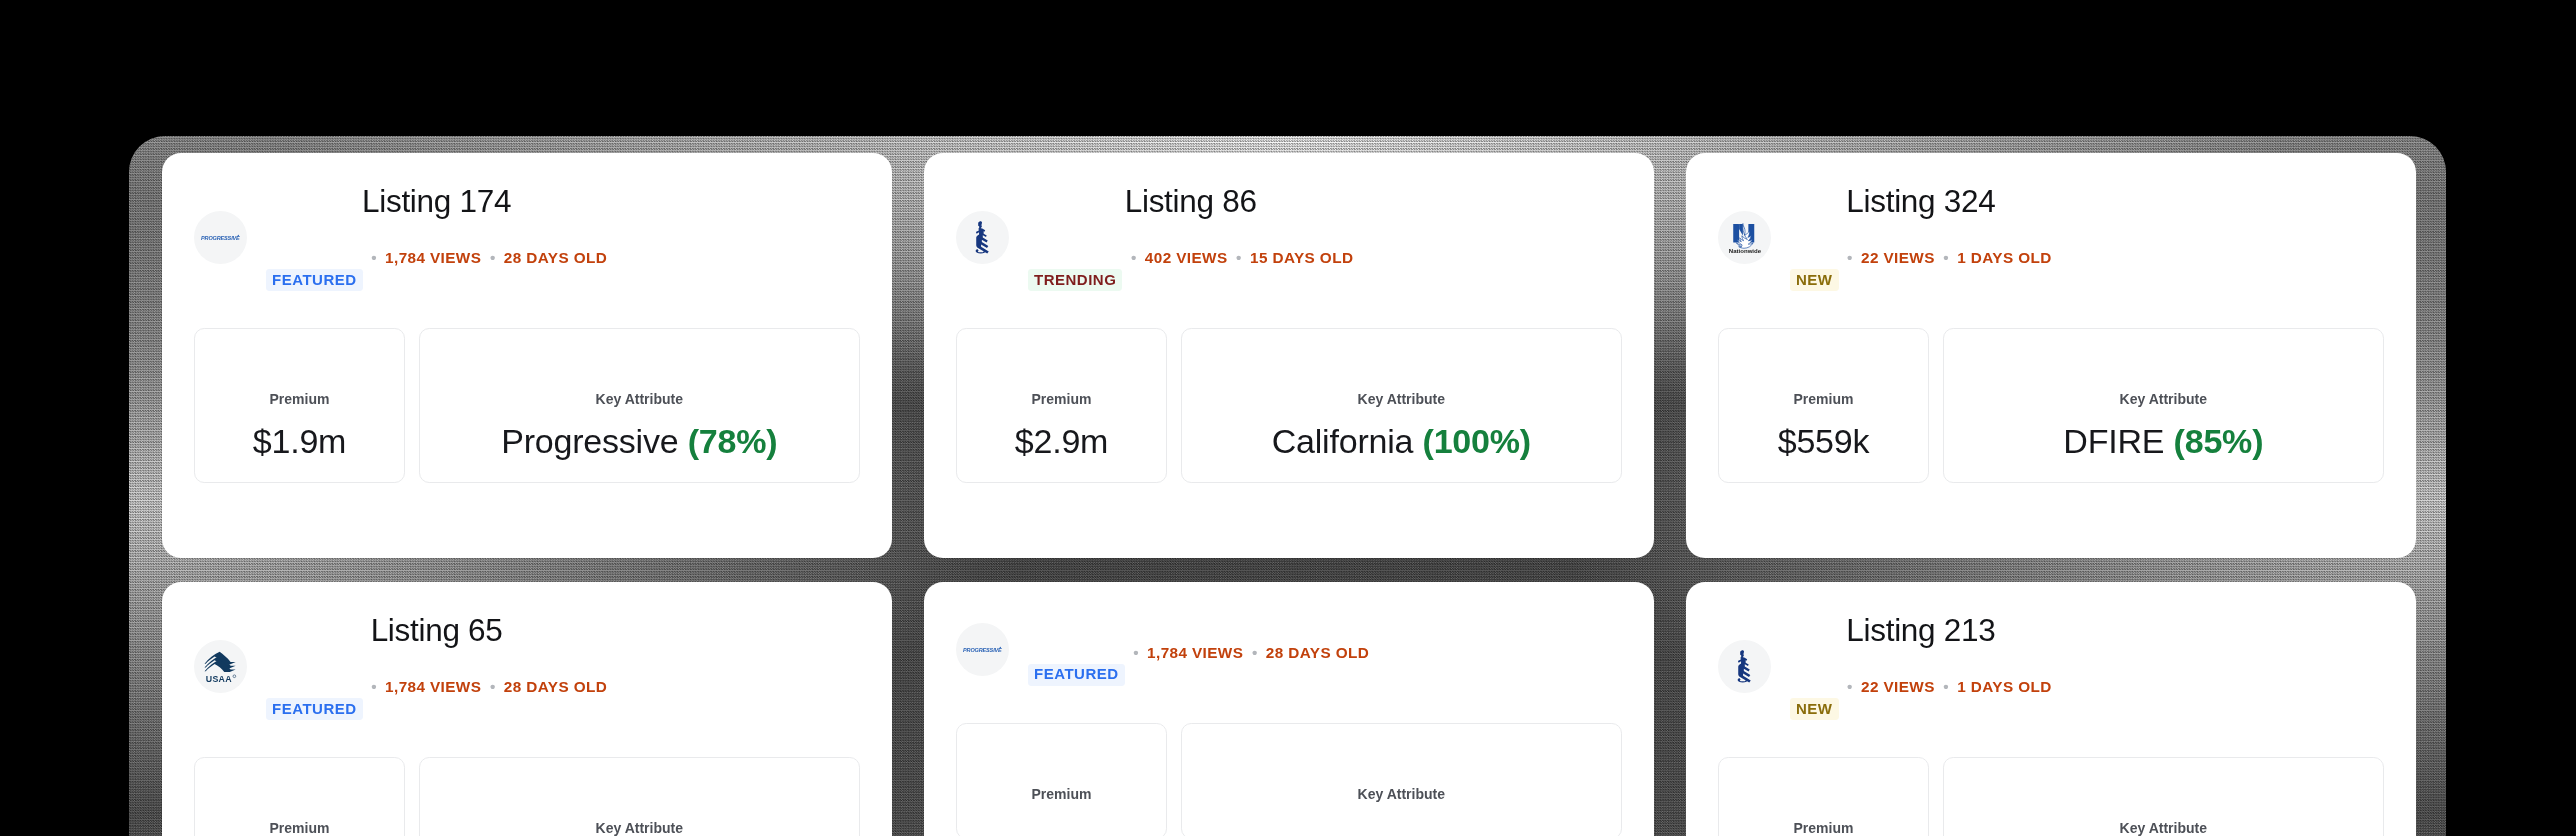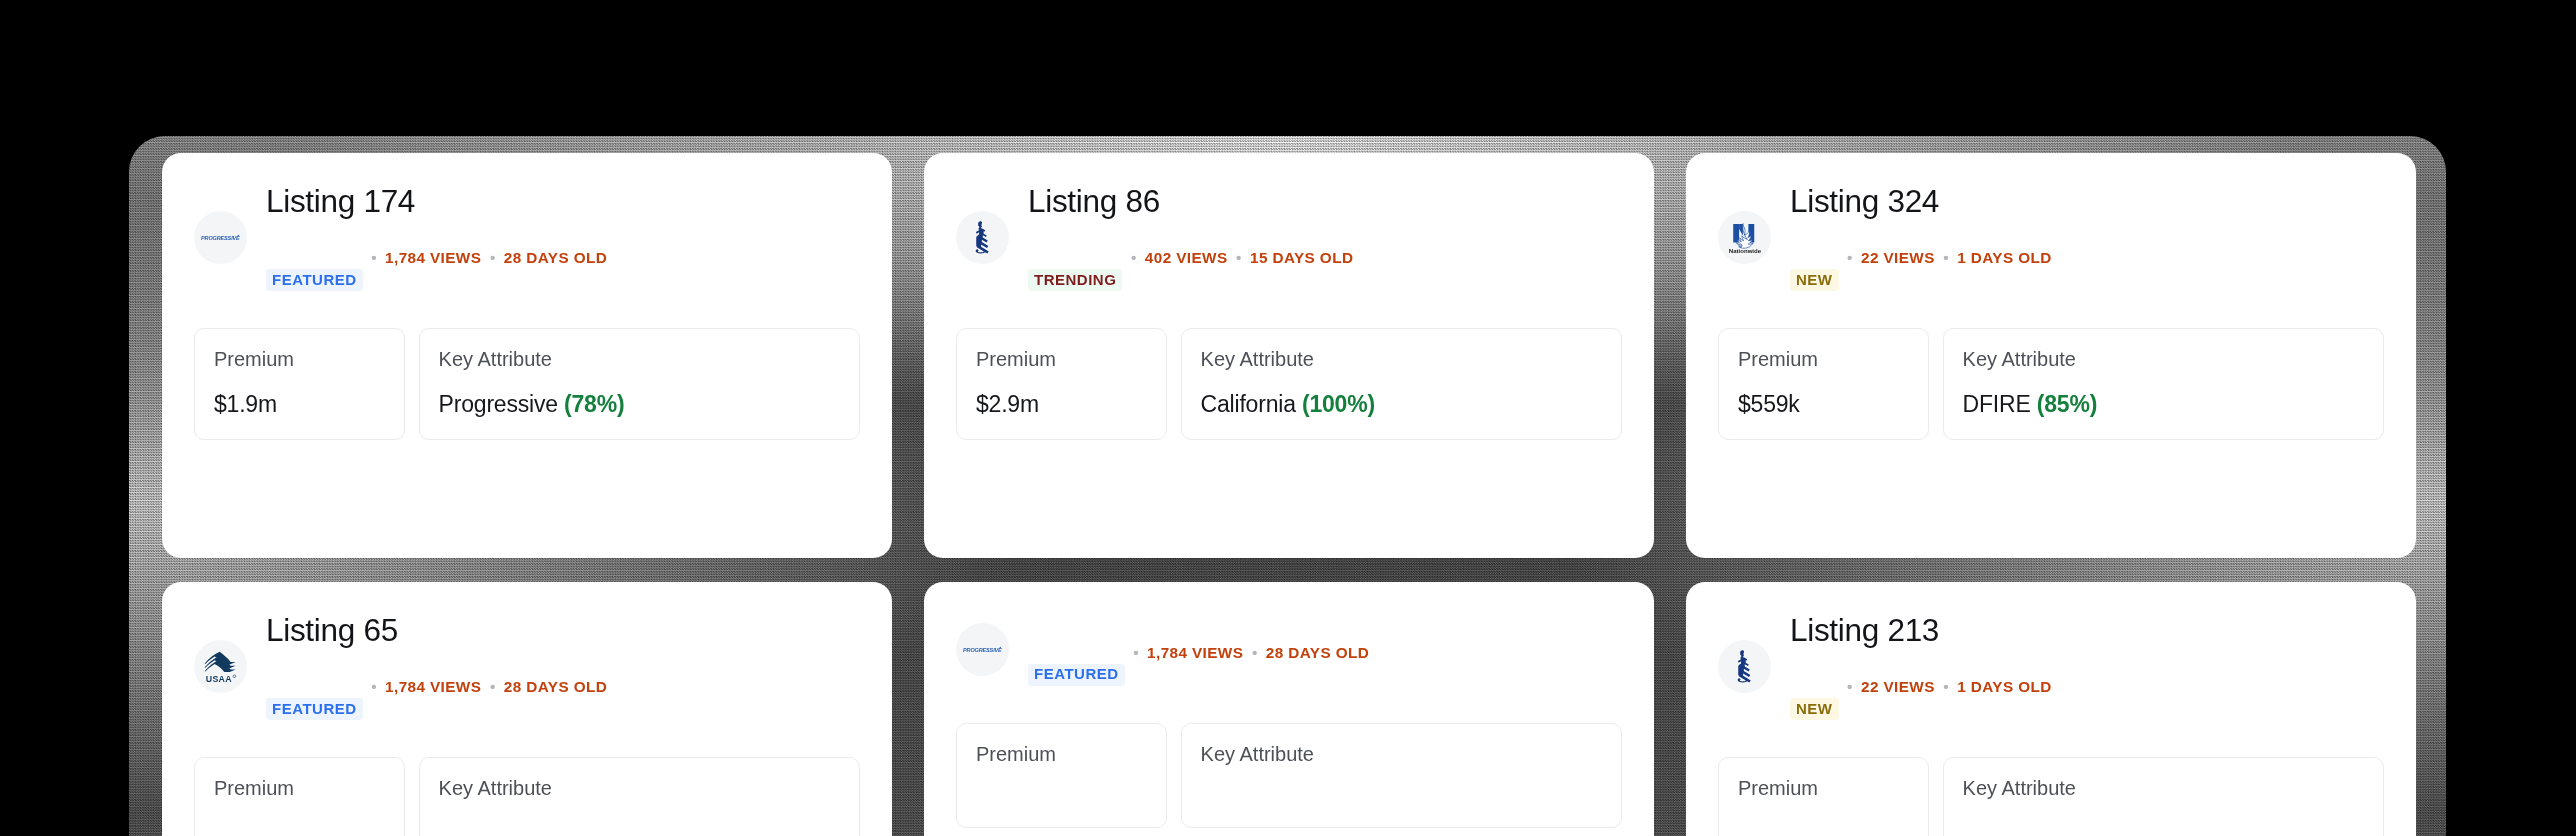--- a/index.html
+++ b/index.html
@@ -15,20 +15,21 @@
     font-family: "Liberation Sans", sans-serif;
     -webkit-font-smoothing: antialiased;
   }
 
   
   #stage {
     position: relative;
     width: 2576px;
     height: 670px;
     background: #000;
+    text-align: center;
   }
 
   
   .glow-layer {
     position: absolute;
     left: 129px;
     top: 136px;
     width: 2317px;
     height: 733px;
     border-radius: 36px;
@@ -160,28 +161,29 @@
     border-radius: 10.2px;
     padding: 18px 19px 21px 19px;
     box-sizing: border-box;
     min-height: 105px;
     background: #fff;
   }
   .stat-box.premium { width: 211px; min-width: 211px; }
   .stat-box.attribute { flex: 1; }
 
   .stat-label {
-    font-size: 20px;
+    font-size: 14px;
     color: #4d5057;
-    font-weight: 400;
+    font-weight: 700;
     line-height: 1.2;
+    margin-top: 44px;
   }
   .stat-value {
-    margin-top: 20px;
-    font-size: 23px;
+    margin-top: 14px;
+    font-size: 34px;
     color: #17181c;
     font-weight: 400;
     letter-spacing: -0.2px;
     white-space: nowrap;
   }
   .stat-value .pct {
     color: #15803d;
     font-weight: bold;
   }
 </style>

